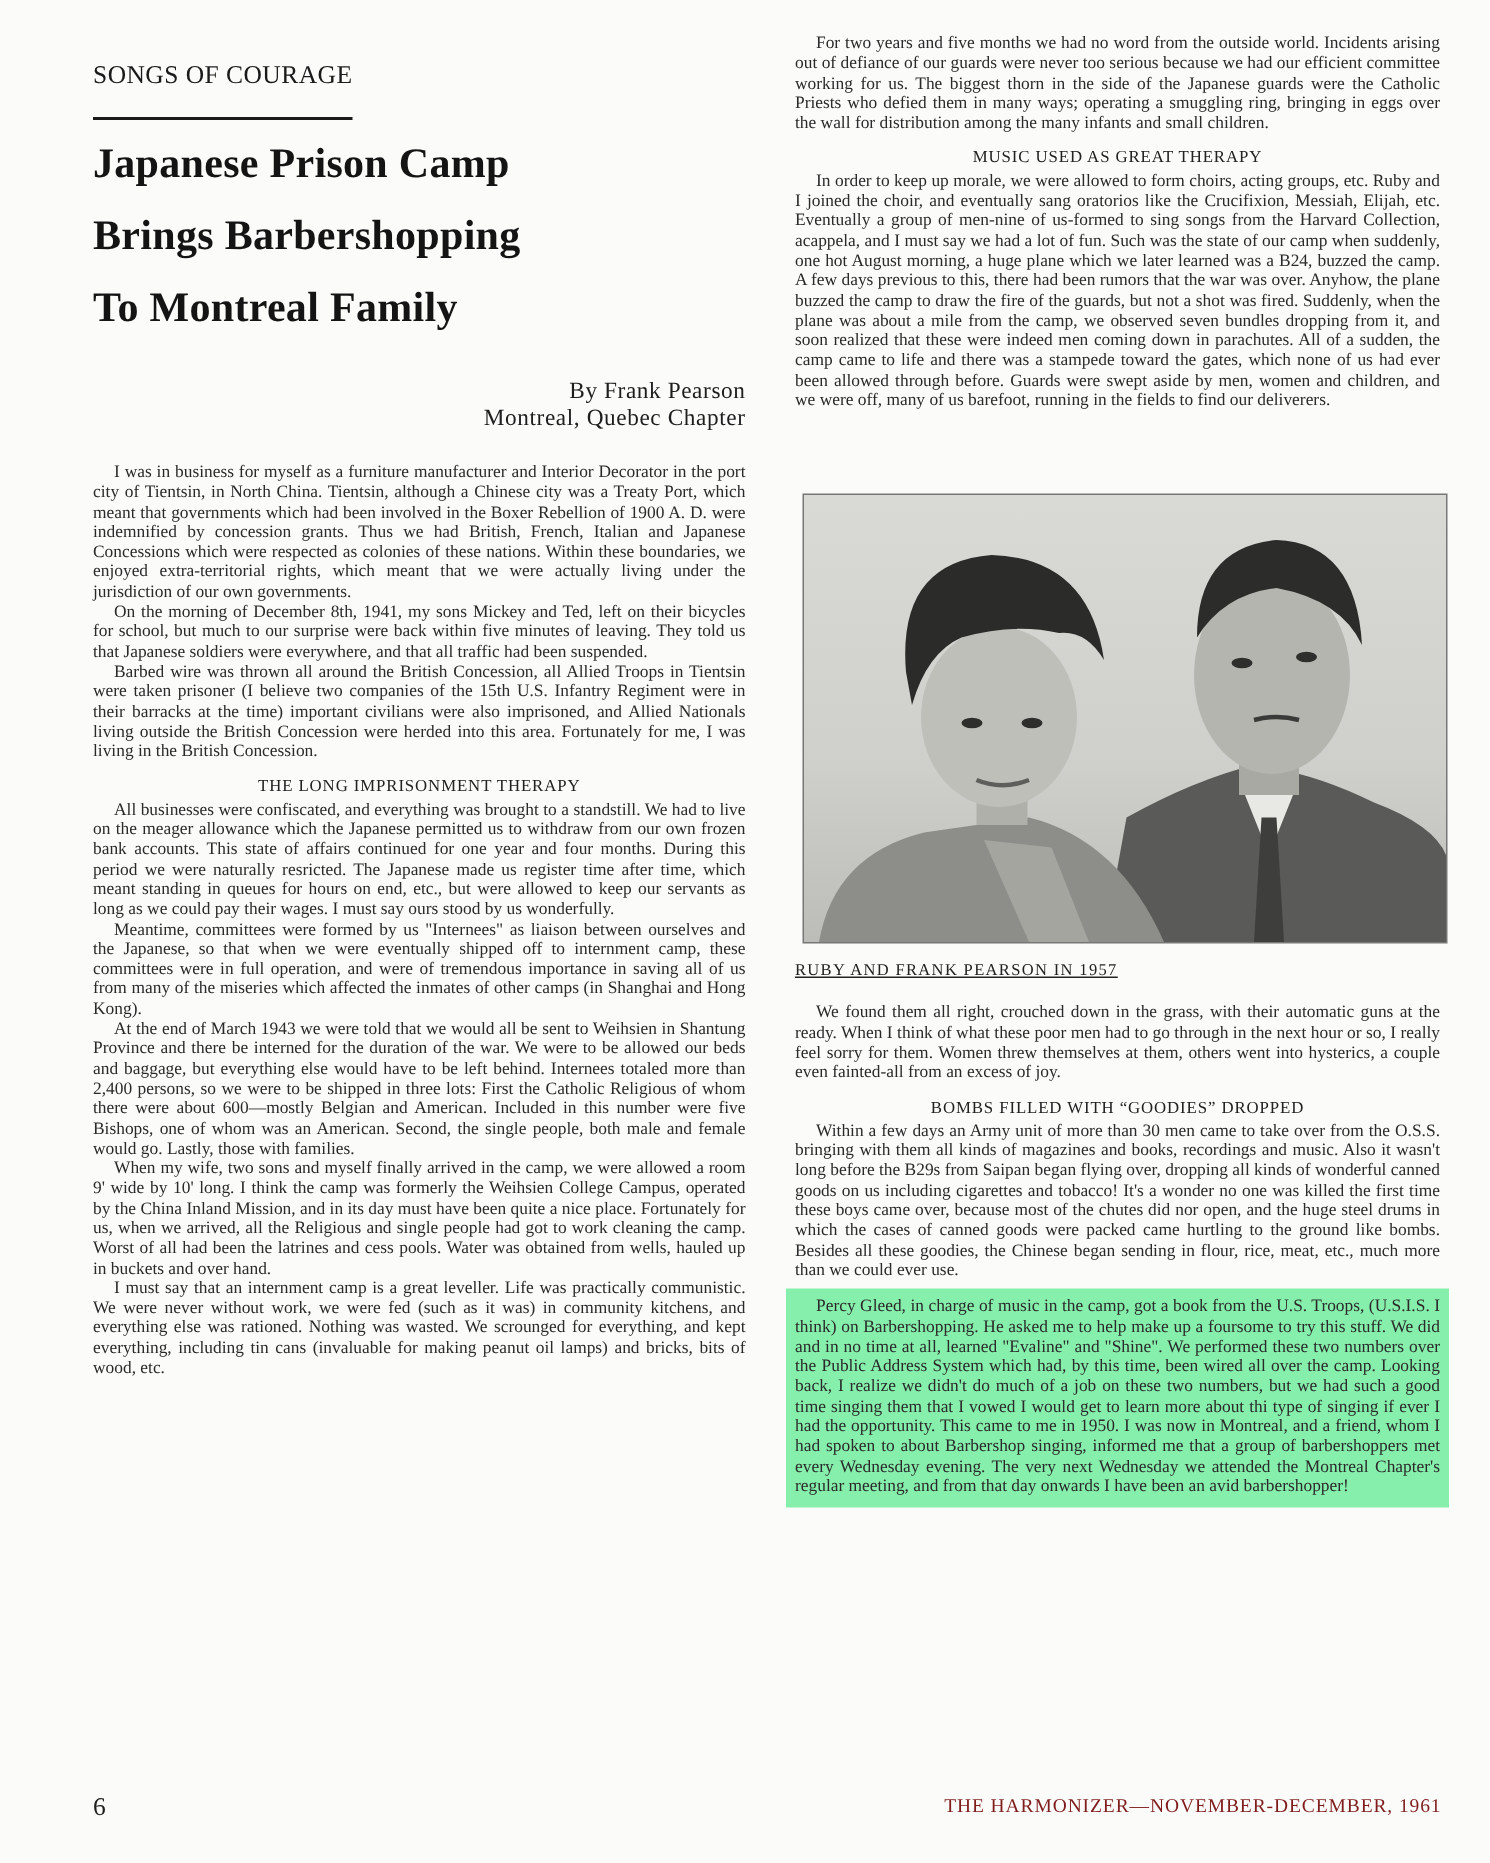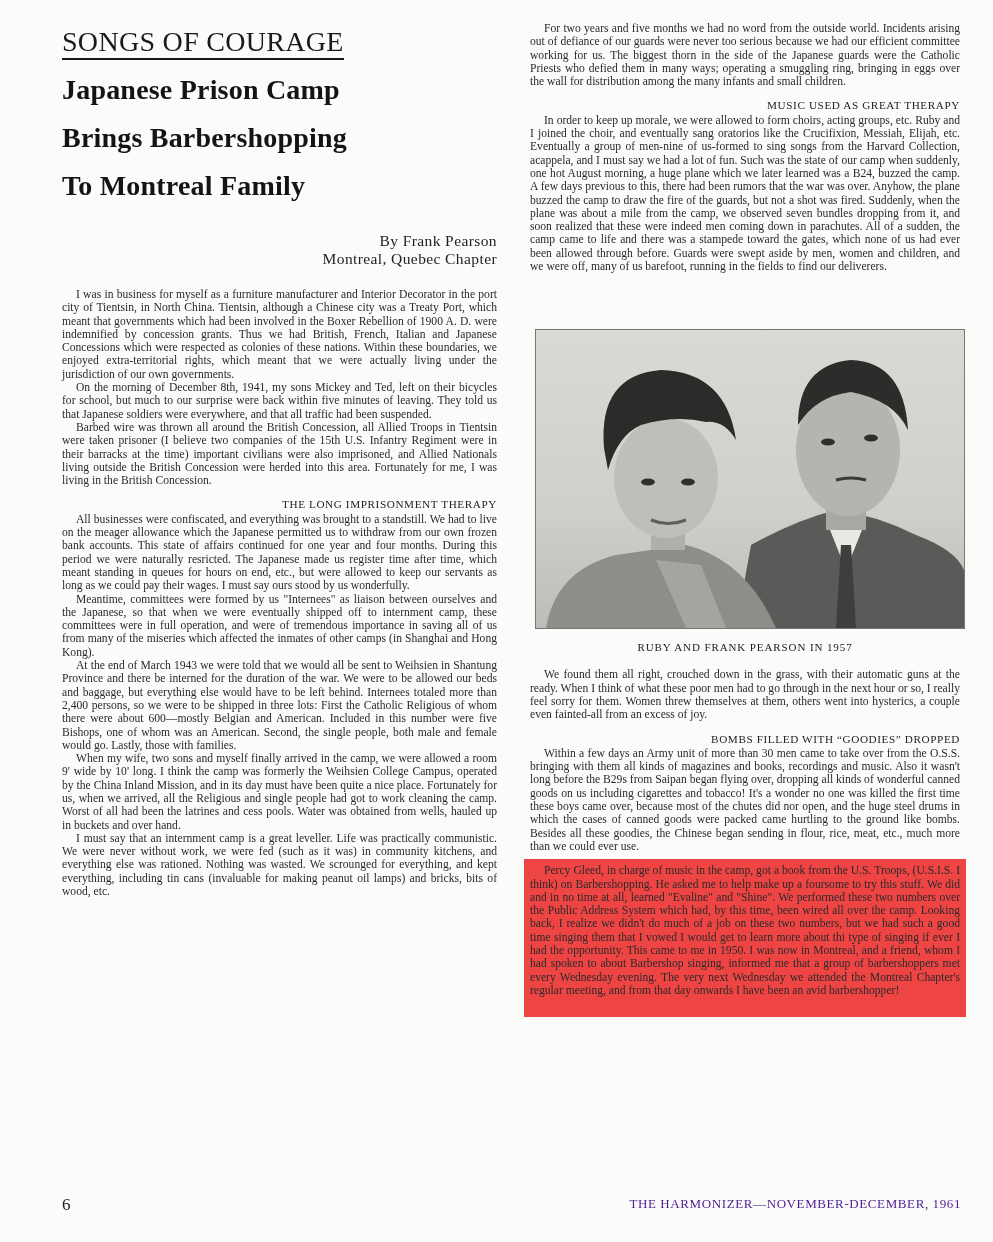--- a/index.html
+++ b/index.html
@@ -5,50 +5,50 @@
     html, body { margin: 0; padding: 0; }
     body {
       width: 993px; height: 1242px; background: #fbfbf9; position: relative; overflow: hidden;
       font-family: "Liberation Serif", "DejaVu Serif", serif; color: #1e1e1e;
     }
     .page { position: absolute; inset: 0; }
     .col-left { position: absolute; left: 62px; top: 22px; width: 435px; }
     .col-right { position: absolute; left: 530px; top: 22px; width: 430px; }
 
     .kicker {
-      display: inline-block; font-size: 28px; letter-spacing: 0.3px; color: #1a1a1a;
-      border-bottom: 2px solid #1a1a1a; padding-bottom: 0; margin-top: 4px;
+      display: inline-block; font-size: 17px; letter-spacing: 0.3px; color: #1a1a1a;
+      border-bottom: 2px solid #1a1a1a; padding-bottom: 18px; margin-top: 18px;
     }
     .headline {
       font-size: 28px; font-weight: bold; line-height: 48px; margin: 6px 0 0 0; color: #141414;
       letter-spacing: 0.2px;
     }
     .byline { text-align: right; margin-top: 22px; margin-left: 80px; font-size: 15.5px; line-height: 18px; letter-spacing: 0.4px; }
 
     .body-text { font-size: 11.6px; line-height: 13.3px; text-align: justify; color: #2a2a2a; }
     .body-text p { margin: 0; text-indent: 14px; }
     .section-head {
-      text-align: right; font-size: 11.2px; letter-spacing: 0.6px; margin: 11px 0 1px 0; color: #222;
+      text-align: center; font-size: 11.2px; letter-spacing: 0.6px; margin: 11px 0 1px 0; color: #222;
     }
     .col-left .intro { margin-top: 20px; }
 
     .photo {
       margin: 56px 0 0 5px; width: 428px; height: 298px; position: relative; overflow: hidden;
       background: linear-gradient(180deg, #d9d9d6 0%, #cfcfcc 60%, #bcbcb8 100%);
       border: 1px solid #777;
     }
     .photo svg { position: absolute; left: 0; top: 0; }
-    .caption { text-align: center; font-size: 11px; letter-spacing: 0.9px; margin: 12px 0 15px 0; color: #222; }
+    .caption { font-size: 11px; letter-spacing: 0.9px; margin: 12px 0 15px 0; color: #222; text-decoration: underline; }
 
     .highlight {
-      background: #ef4444; margin: 6px -6px 0 -6px; padding: 5px 6px 20px 6px;
+      background: #86efac; margin: 6px -6px 0 -6px; padding: 5px 6px 8px 6px;
     }
 
     .page-number { position: absolute; left: 62px; top: 1195px; font-size: 17px; }
-    .footer { position: absolute; right: 32px; top: 1196px; font-size: 13px; letter-spacing: 0.6px; color: #4c1d95; }
+    .footer { position: absolute; right: 32px; top: 1196px; font-size: 13px; letter-spacing: 0.6px; color: #7f1d1d; }
     .footer .sc { font-variant: small-caps; }
   </style>
 </head>
 <body>
 
 <div class="page">
 
   <div class="col-left">
     <div class="kicker">SONGS OF COURAGE</div>
     <h1 class="headline">

